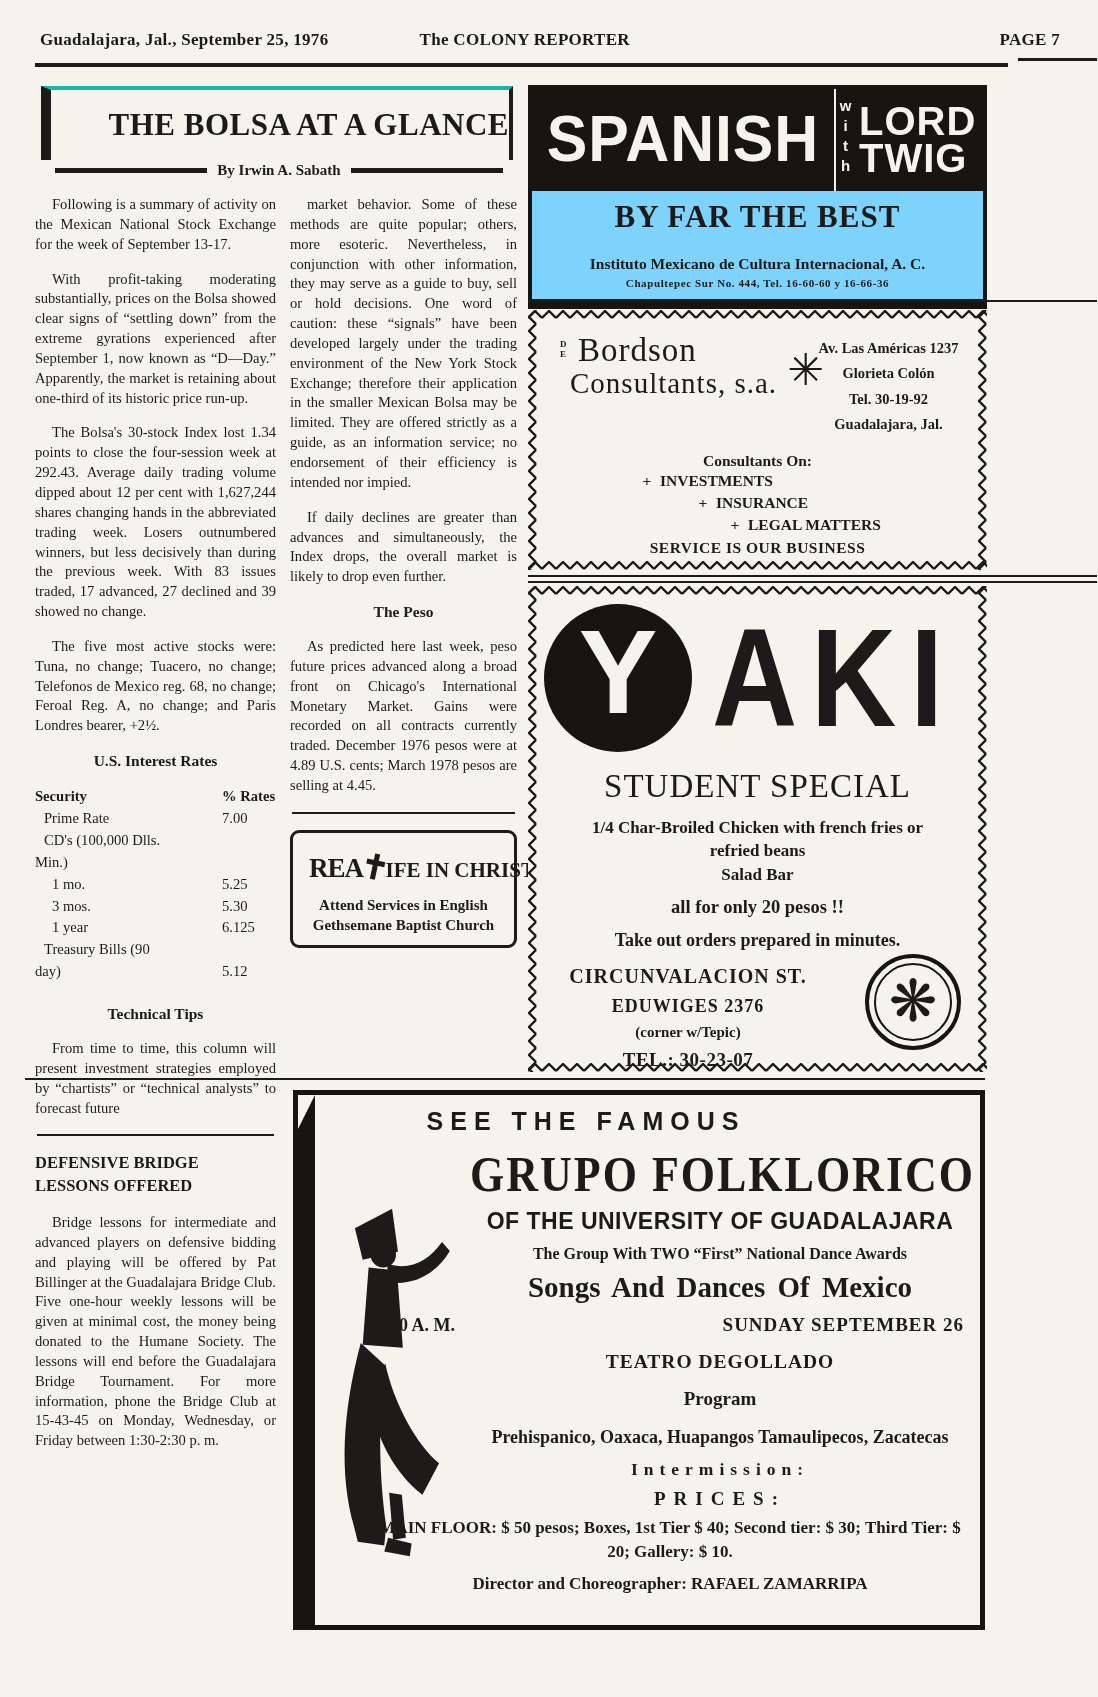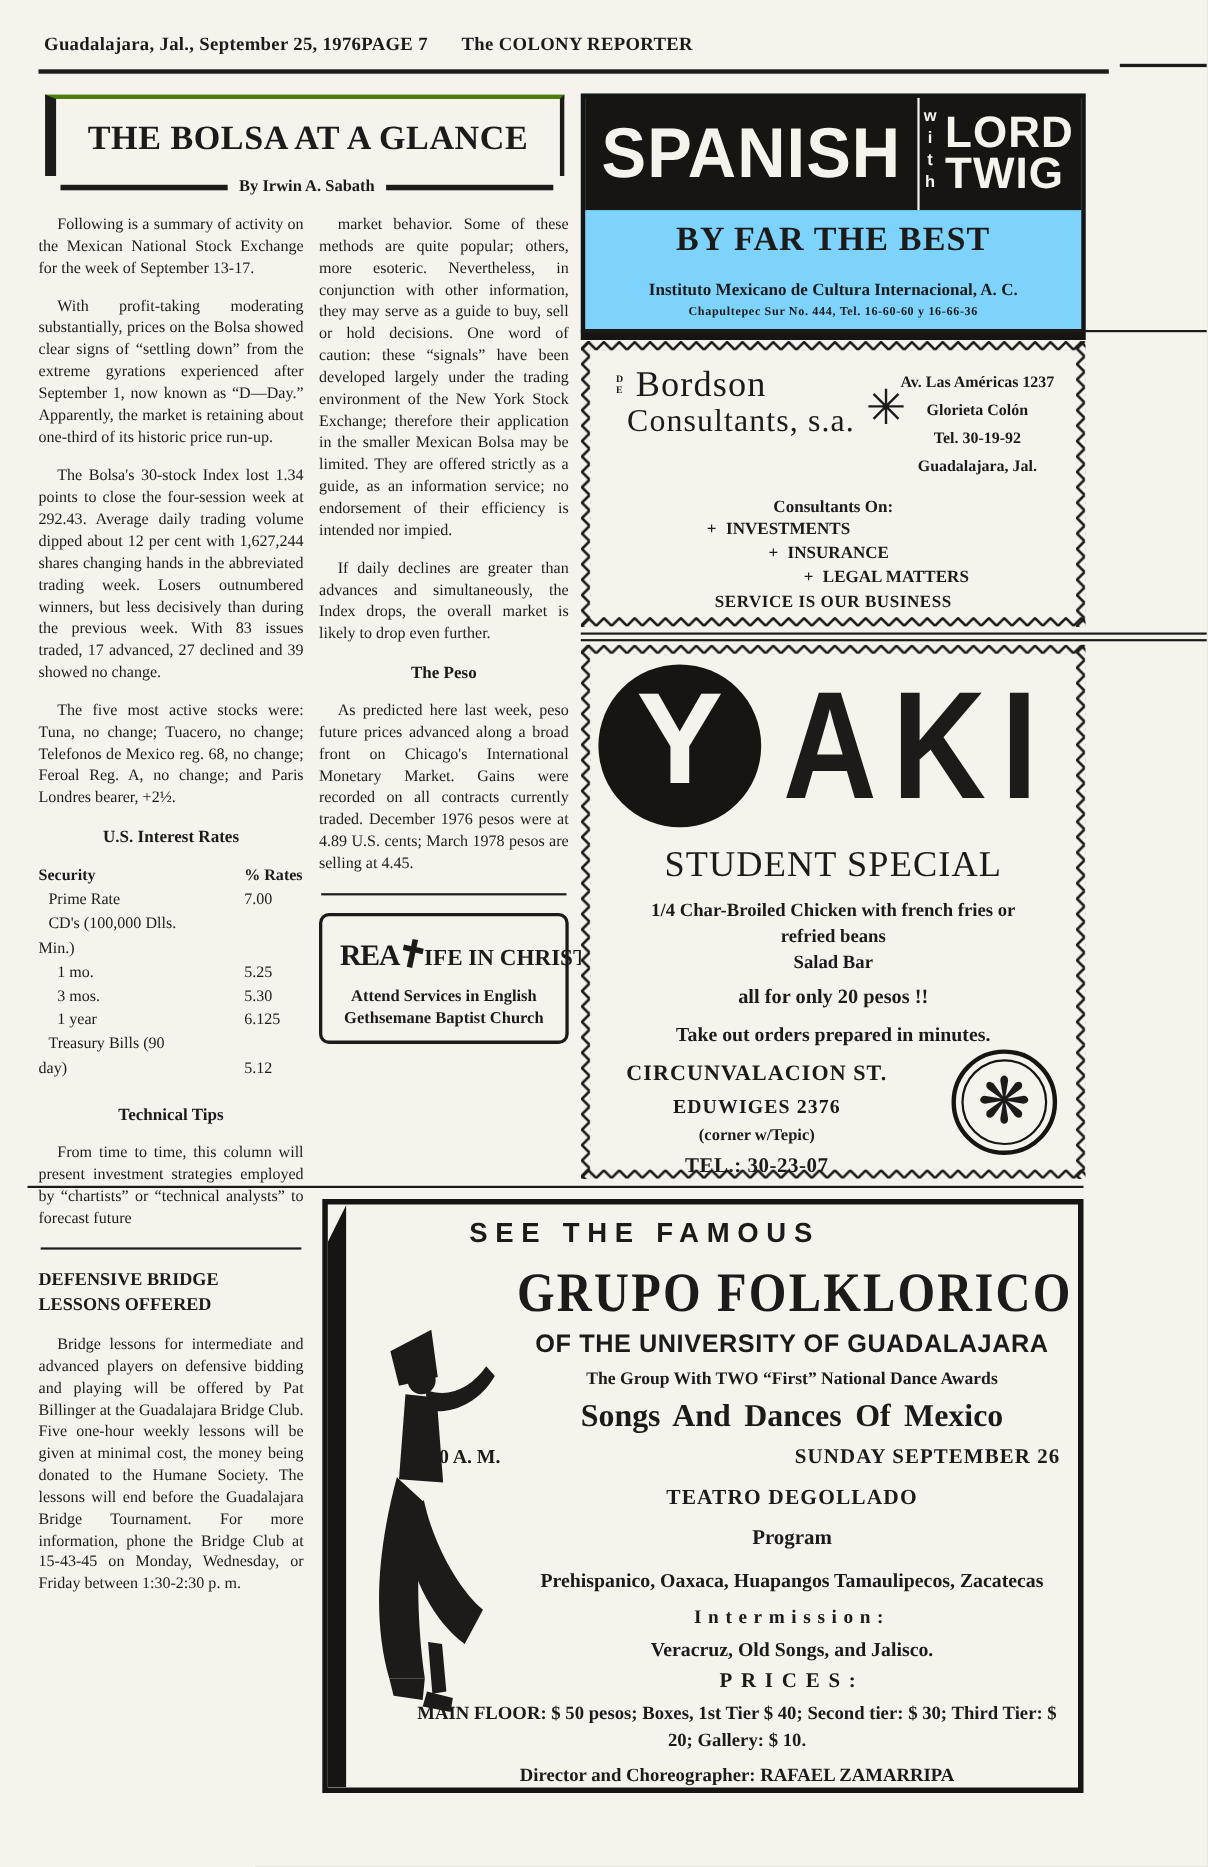--- a/index.html
+++ b/index.html
@@ -4,29 +4,29 @@
 <style>
   * { margin:0; padding:0; box-sizing:border-box; }
   html,body { background:#d8d5cd; }
   #page {
     position:relative; width:1098px; height:1697px;
     background:#f5f3ec; color:#1c1b19; overflow:hidden;
     font-family:"Liberation Serif","DejaVu Serif",serif;
   }
 
   
-  .masthead { position:absolute; left:40px; right:38px; top:30px; display:flex; align-items:baseline; }
+  .masthead { position:absolute; left:40px; right:38px; top:30px; display:flex; justify-content:space-between; align-items:baseline; }
   .masthead .mh { font-weight:bold; font-size:17px; letter-spacing:.3px; }
   .mh-paper { position:absolute; left:50%; transform:translateX(-62%); font-size:18px; }
   .mh-rule  { position:absolute; top:63px; left:35px; width:973px; height:4px; background:#1c1b19; }
   .mh-rule2 { position:absolute; top:58px; left:1018px; width:79px; height:3px; background:#1c1b19; }
 
   
   .bolsa { position:absolute; left:35px; top:86px; width:482px; }
-  .headline-box { margin:0 4px 0 6px; border-top:4px solid #4d7c0f; border-left:10px solid #1c1b19; border-right:4px solid #1c1b19; height:74px; display:flex; align-items:center; justify-content:center; }
+  .headline-box { margin:0 4px 0 6px; border-top:4px solid #14b8a6; border-left:10px solid #1c1b19; border-right:4px solid #1c1b19; height:74px; display:flex; align-items:center; justify-content:flex-end; }
   .headline { font-size:31px; font-weight:bold; letter-spacing:.5px; white-space:nowrap; }
   .byline-row { display:flex; align-items:center; gap:10px; padding:2px 14px 0 20px;text-align:right; }
   .byline-bar { flex:1; height:5px; background:#1c1b19; }
   .byline { font-weight:bold; font-size:15px; white-space:nowrap; }
   .columns { display:flex; gap:14px; margin-top:16px; }
   .colA { width:241px; } .colB { width:227px; }
   p.art { font-size:14.6px; line-height:1.36; text-align:justify; text-indent:17px; margin-bottom:15px; }
   p.art.bold { font-weight:normal; }
   .midhead { text-align:center; font-weight:bold; font-size:15.5px; margin:16px 0 16px; }
   .rates { font-size:14.6px; line-height:1.5; }
@@ -355,21 +355,20 @@
         <div class="folk-awards">The Group With TWO “First” National Dance Awards</div>
         <div class="folk-songs">Songs And Dances Of Mexico</div>
         <div class="folk-timerow">
           <span class="folk-time">10 A. M.</span>
           <span class="folk-date">SUNDAY SEPTEMBER 26</span>
         </div>
         <div class="folk-venue">TEATRO DEGOLLADO</div>
         <div class="folk-program-label">Program</div>
         <div class="folk-program1">Prehispanico, Oaxaca, Huapangos Tamaulipecos, Zacatecas</div>
         <div class="folk-intermission">Intermission:</div>
-        <div class="folk-program2">Veracruz, Old Songs, and Jalisco.</div>
         <div class="folk-prices-label">PRICES:</div>
         <div class="folk-prices">MAIN FLOOR: $ 50 pesos; Boxes, 1st Tier $ 40; Second tier: $ 30; Third Tier: $ 20; Gallery: $ 10.</div>
         <div class="folk-director">Director and Choreographer: RAFAEL ZAMARRIPA</div>
       </div>
     </div>
   </div>
 
 </div>
 
 </body></html>

